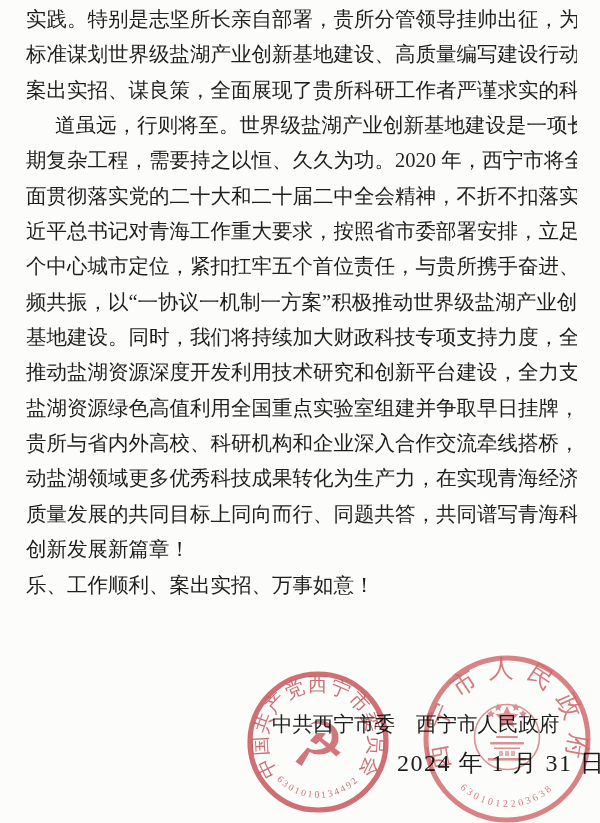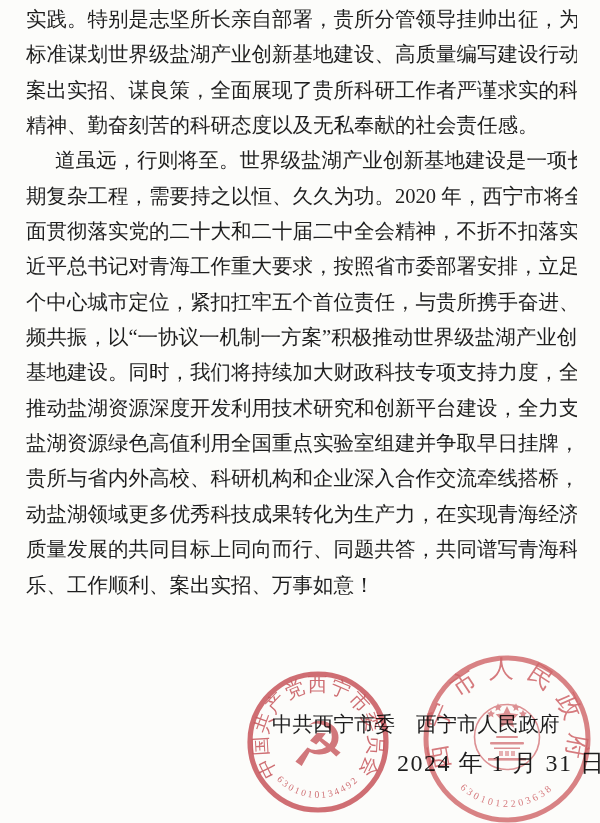--- a/index.html
+++ b/index.html
@@ -40,33 +40,33 @@
 </style>
 </head>
 <body>
 
 <div class="page">
 
   <div class="letter-body">
       <div class="line">实践。特别是志坚所长亲自部署，贵所分管领导挂帅出征，为高</div>
       <div class="line">标准谋划世界级盐湖产业创新基地建设、高质量编写建设行动方</div>
       <div class="line">案出实招、谋良策，全面展现了贵所科研工作者严谨求实的科研</div>
-      <div class="line para-end">精神、勤奋刻苦的科研态度以及无私奉献的社会责任感。</div>
       <div class="line indent">道虽远，行则将至。世界级盐湖产业创新基地建设是一项长</div>
       <div class="line">期复杂工程，需要持之以恒、久久为功。2020 年，西宁市将全</div>
       <div class="line">面贯彻落实党的二十大和二十届二中全会精神，不折不扣落实习</div>
       <div class="line">近平总书记对青海工作重大要求，按照省市委部署安排，立足五</div>
       <div class="line">个中心城市定位，紧扣扛牢五个首位责任，与贵所携手奋进、同</div>
       <div class="line">频共振，以“一协议一机制一方案”积极推动世界级盐湖产业创新</div>
       <div class="line">基地建设。同时，我们将持续加大财政科技专项支持力度，全面</div>
       <div class="line">推动盐湖资源深度开发利用技术研究和创新平台建设，全力支持</div>
       <div class="line">盐湖资源绿色高值利用全国重点实验室组建并争取早日挂牌，为</div>
       <div class="line">贵所与省内外高校、科研机构和企业深入合作交流牵线搭桥，推</div>
       <div class="line">动盐湖领域更多优秀科技成果转化为生产力，在实现青海经济高</div>
       <div class="line">质量发展的共同目标上同向而行、同题共答，共同谱写青海科技</div>
+      <div class="line para-end">创新发展新篇章！</div>
       <div class="line para-end">乐、工作顺利、案出实招、万事如意！</div>
     </div>
 
   <div class="sig-names">
     <span>中共西宁市委</span>
     <span>西宁市人民政府</span>
   </div>
   <div class="sig-date">2024 年 1 月 31 日</div>
 
   <svg class="seal left-seal" width="150" height="150" viewBox="0 0 150 150">

